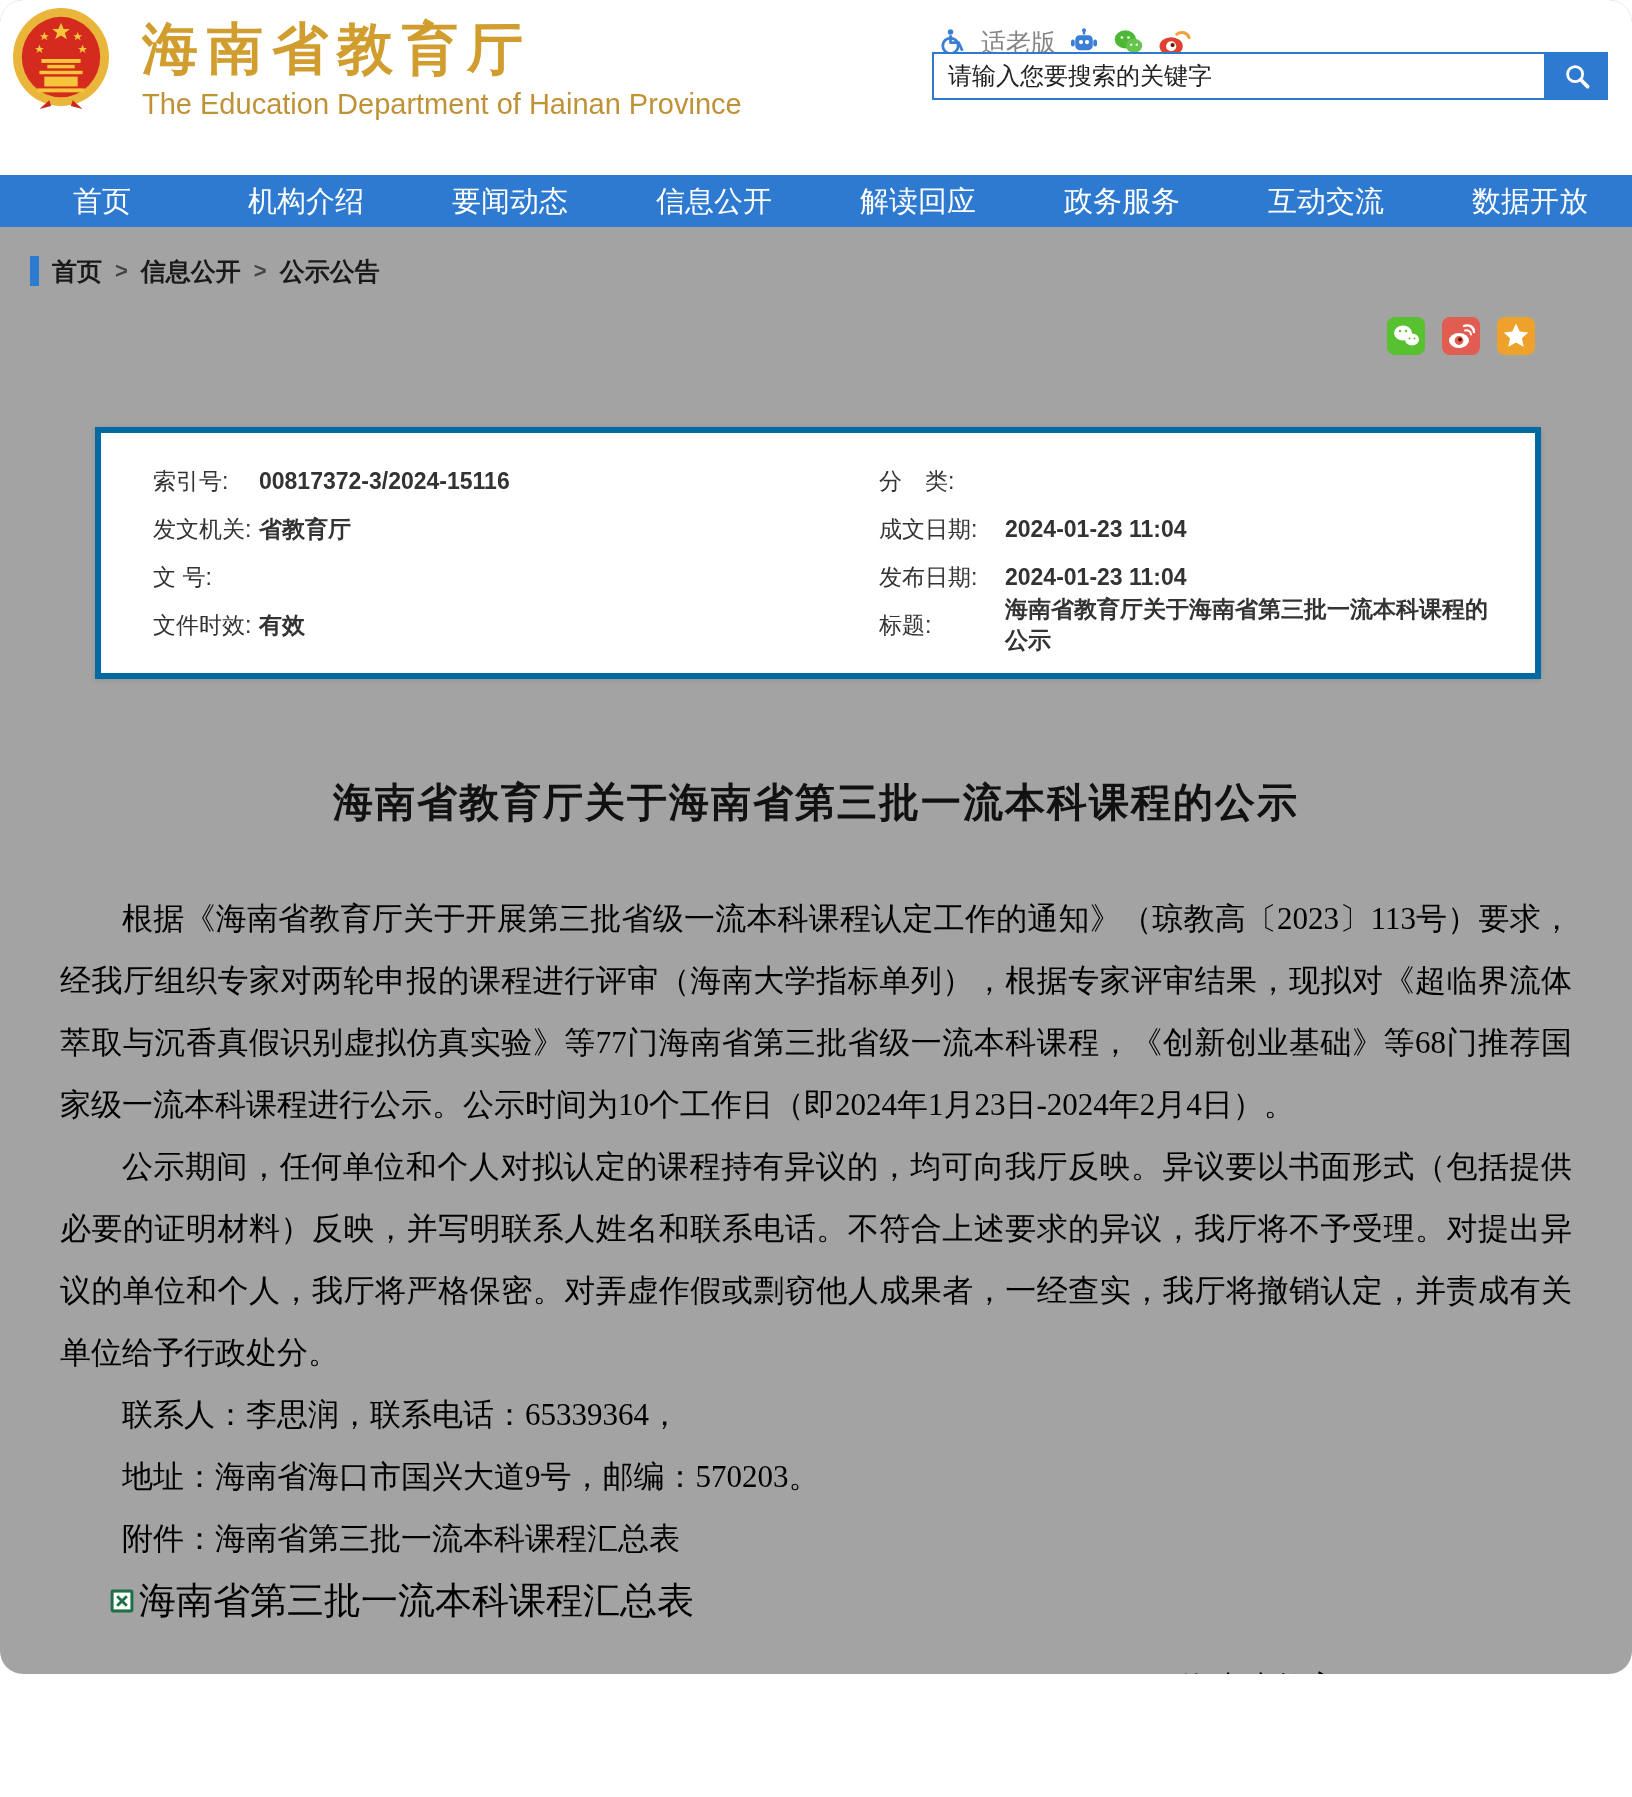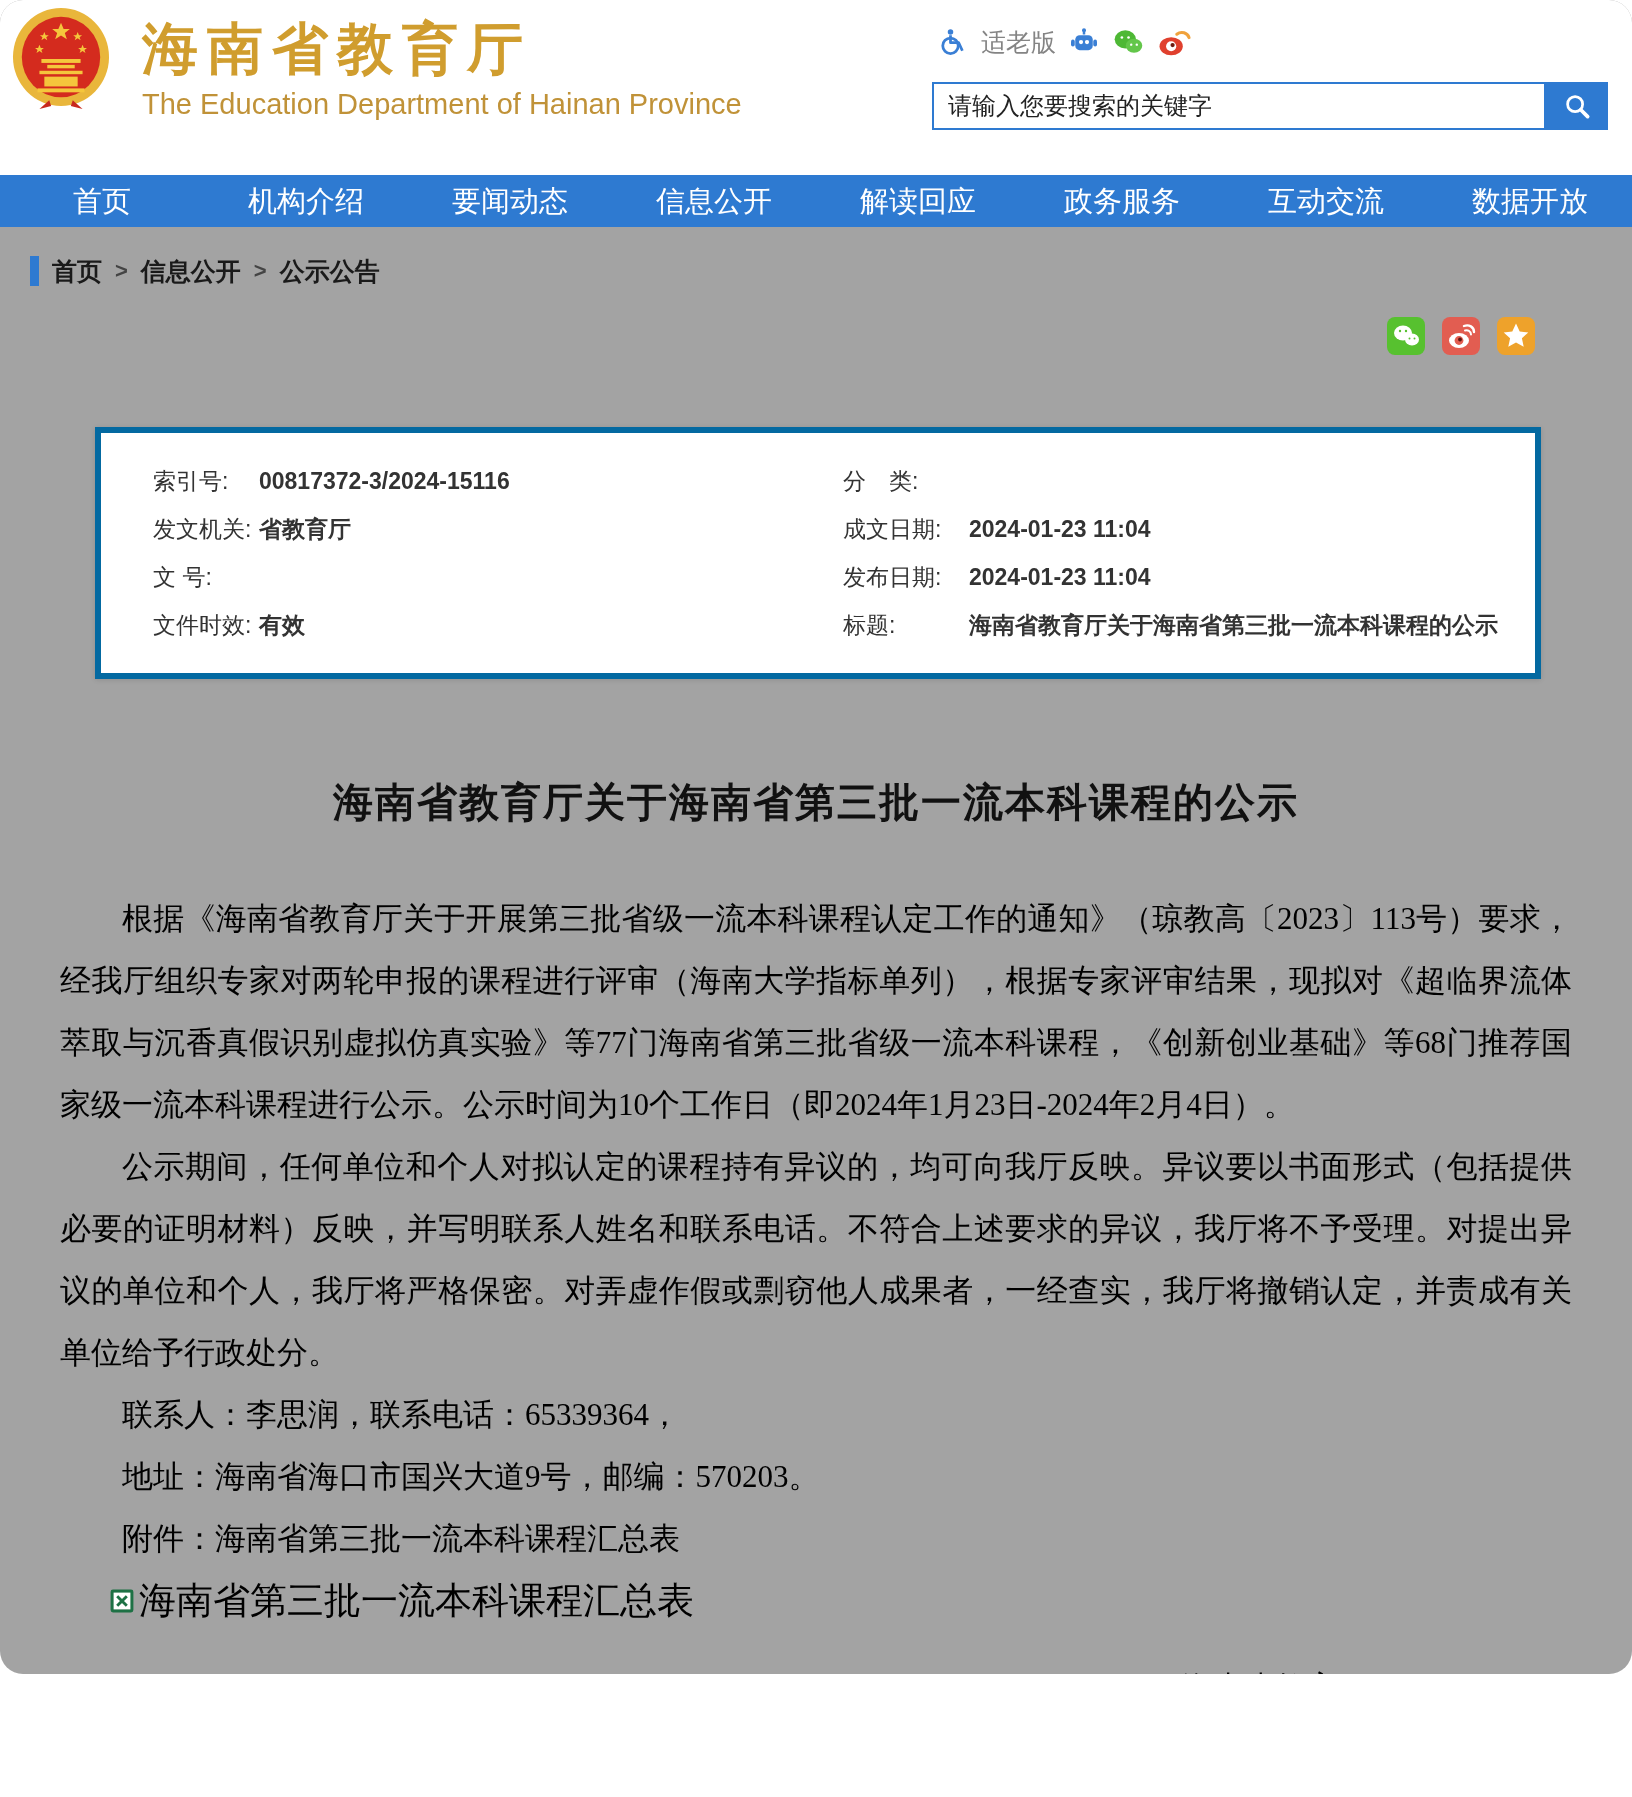--- a/index.html
+++ b/index.html
@@ -9,21 +9,21 @@
 
   
   .header{position:relative;height:175px;background:#fff;}
   .logo{position:absolute;left:12px;top:8px;width:98px;height:102px;}
   .site-title{position:absolute;left:142px;top:12px;margin:0;color:#d09d2e;font-size:56px;font-weight:bold;letter-spacing:9px;}
   .site-sub{position:absolute;left:142px;top:88px;margin:0;color:#c09238;font-size:29px;font-weight:normal;}
   .toolbar{position:absolute;left:938px;top:24px;display:flex;align-items:center;gap:13px;height:36px;}
   .toolbar svg{display:block;}
   .elder{color:#848484;font-size:25px;}
   .tool-icon{cursor:pointer;}
-  .searchbar{position:absolute;left:932px;top:82px;display:flex;height:48px;}
+  .searchbar{position:absolute;left:932px;top:52px;display:flex;height:48px;}
   .search-input{width:614px;height:48px;border:2px solid #2e7ad1;font-size:24px;padding:0 14px;outline:none;color:#333;font-family:"Liberation Sans",sans-serif;}
   .search-input::placeholder{color:#222;}
   .search-btn{width:62px;height:48px;background:#2e7ad1;border:none;display:flex;align-items:center;justify-content:center;cursor:pointer;padding:0;}
 
   
   .nav{height:52px;background:#2e7ad1;display:flex;}
   .nav-item{flex:1;text-align:center;line-height:52px;color:#fff;font-size:29px;cursor:pointer;text-decoration:none;}
 
   
   .breadcrumb{margin:28px 0 0 30px;display:flex;align-items:center;gap:13px;height:32px;font-size:25px;font-weight:bold;color:#1a1a1a;}
@@ -33,21 +33,21 @@
 
   
   .share-row{display:flex;gap:17px;justify-content:flex-end;margin:30px 97px 0 0;height:38px;}
   .share-icon{width:38px;height:38px;cursor:pointer;}
 
   
   .meta-box{margin:72px 0 0 95px;width:1446px;border:6px solid #0369a1;box-shadow:0 1px 5px rgba(0,0,0,.12);padding:24px 7px;background:#fff;}
   .meta-row{display:flex;height:48px;align-items:center;}
   .meta-cell{display:flex;align-items:center;font-size:23px;color:#333;}
   .meta-cell.left{width:735px;padding-left:45px;}
-  .meta-cell.right{flex:1;padding-right:20px;}
+  .meta-cell.right{flex:1;padding-right:20px;margin-left:36px;}
   .meta-cell.left .meta-label{min-width:106px;}
   .meta-cell.right .meta-label{min-width:126px;}
   .meta-value{color:#333;font-weight:bold;}
 
   
   .article-title{margin:96px 60px 0;text-align:center;font-size:40px;font-weight:bold;color:#111;letter-spacing:2px;}
   .article-body{margin:58px 60px 0;font-family:"Liberation Serif","DejaVu Serif",serif;font-size:31px;color:#000;line-height:62px;}
   .para{margin:0;text-align:justify;text-indent:2em;}
   .contact-line{margin:0;text-indent:2em;}
   .attach-link{display:flex;align-items:center;gap:5px;margin-left:50px;height:62px;font-family:"Liberation Sans",sans-serif;font-size:37px;color:#000;cursor:pointer;}

